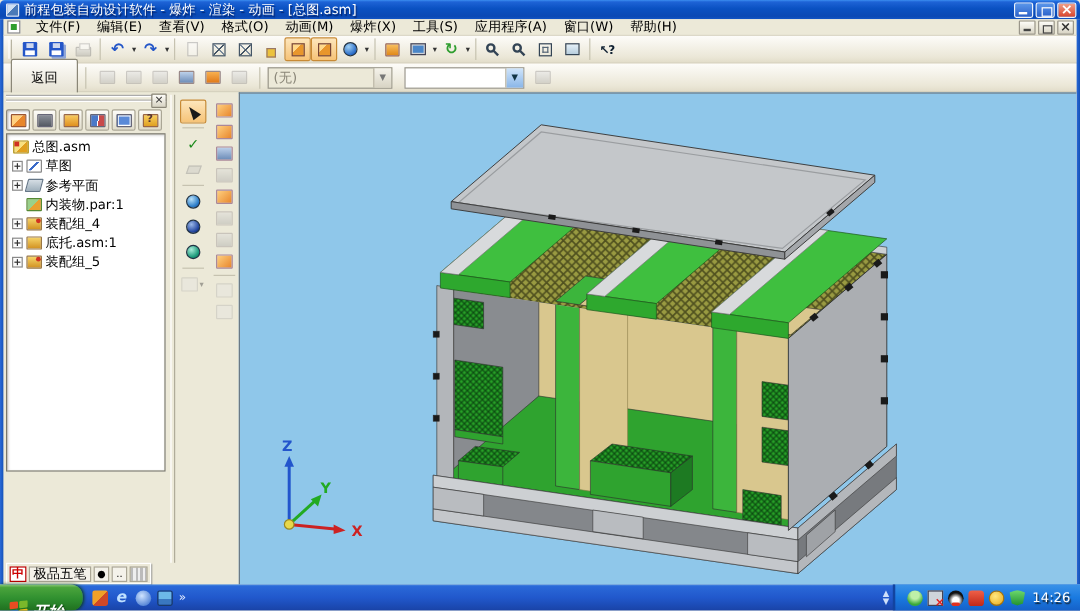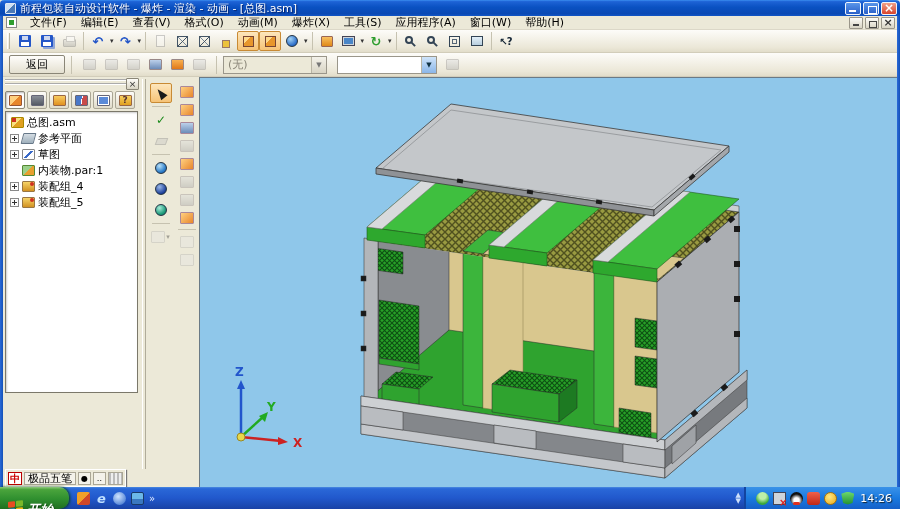--- a/index.html
+++ b/index.html
@@ -65,21 +65,21 @@
   .i-mon::before{content:"";position:absolute;inset:1px;background:#4a86c8}
   .i-rot::before{content:"↻";color:#2f9e2f;font-weight:bold;font-size:13px}
   .i-mag{width:8px;height:8px;border:2px solid #345;border-radius:50%;position:relative;margin:0 3px 3px 0}
   .i-mag::after{content:"";position:absolute;width:6px;height:2px;background:#345;transform:rotate(45deg);right:-5px;bottom:-3px}
   .i-mag.area::before{content:"";position:absolute;inset:-5px -1px -1px -5px;border:1px dashed #69c;z-index:-1}
   .i-fit{width:11px;height:11px;border:1px solid #345;position:relative}
   .i-fit::before{content:"";position:absolute;inset:2px;border:1px dashed #567}
   .i-prev{width:12px;height:10px;border:1px solid #345;background:linear-gradient(#e4f0f8,#b8cede)}
   .i-whats::before{content:"↖?";font-weight:bold;font-size:10px;color:#123;letter-spacing:-1px}
 
-  .btn-return{min-width:56px;height:19px;margin-left:4px;background:linear-gradient(#fefdfb,#e4e0d0);border:1px solid #8a8677;border-radius:2px;font-size:11px;display:flex;align-items:center;justify-content:center;padding:0 6px}
+  .btn-return{min-width:56px;height:31px;margin-left:4px;background:linear-gradient(#fefdfb,#e4e0d0);border:1px solid #8a8677;border-radius:2px;font-size:11px;display:flex;align-items:center;justify-content:center;padding:0 6px}
   .m-gr,.m-bl,.m-or{width:13px;height:11px;border:1px solid #988;border-radius:1px}
   .m-gr{background:linear-gradient(#d8dce2,#a8aeb6)}
   .m-bl{background:linear-gradient(#bcd0ea,#6c8cb8)}
   .m-or{background:linear-gradient(#f8b050,#e07818)}
   .combo{height:18px;border:1px solid #9a968a;background:#ece9d8;display:flex;align-items:center;font-size:11px;color:#8a8678;position:relative}
   .combo .cval{padding:0 4px;flex:1;white-space:nowrap;overflow:hidden}
   .combo .carr{width:15px;height:100%;background:linear-gradient(#f4f2ea,#d8d4c4);border-left:1px solid #b8b4a4;display:flex;align-items:center;justify-content:center;font-size:7px;color:#777}
   .combo.on{background:#fff;color:#000}
   .combo.on .carr{background:linear-gradient(#cfe4fa,#8ab6e8);color:#134}
 
@@ -356,37 +356,42 @@
             <span class="pt pt6"></span>
           </span>
       </div>
       <div class="tree">
         <div class="trow root">
           <span class="ti ti-asm"></span>
           <span class="tlabel">总图.asm</span>
         </div>
         <div class="trow">
           <span class="exp"></span>
-          <span class="ti ti-plane"></span>
-          <span class="tlabel">参考平面</span>
+          <span class="ti ti-sketch"></span>
+          <span class="tlabel">草图</span>
         </div>
         <div class="trow">
           <span class="exp"></span>
-          <span class="ti ti-sketch"></span>
-          <span class="tlabel">草图</span>
+          <span class="ti ti-plane"></span>
+          <span class="tlabel">参考平面</span>
         </div>
         <div class="trow">
           <span class="exp blank"></span>
           <span class="ti ti-part"></span>
           <span class="tlabel">内装物.par:1</span>
         </div>
         <div class="trow">
           <span class="exp"></span>
           <span class="ti ti-grp"></span>
           <span class="tlabel">装配组_4</span>
+        </div>
+        <div class="trow">
+          <span class="exp"></span>
+          <span class="ti ti-box"></span>
+          <span class="tlabel">底托.asm:1</span>
         </div>
         <div class="trow">
           <span class="exp"></span>
           <span class="ti ti-grp"></span>
           <span class="tlabel">装配组_5</span>
         </div>
       </div>
     </div>
 
     <div class="splitter"></div>

